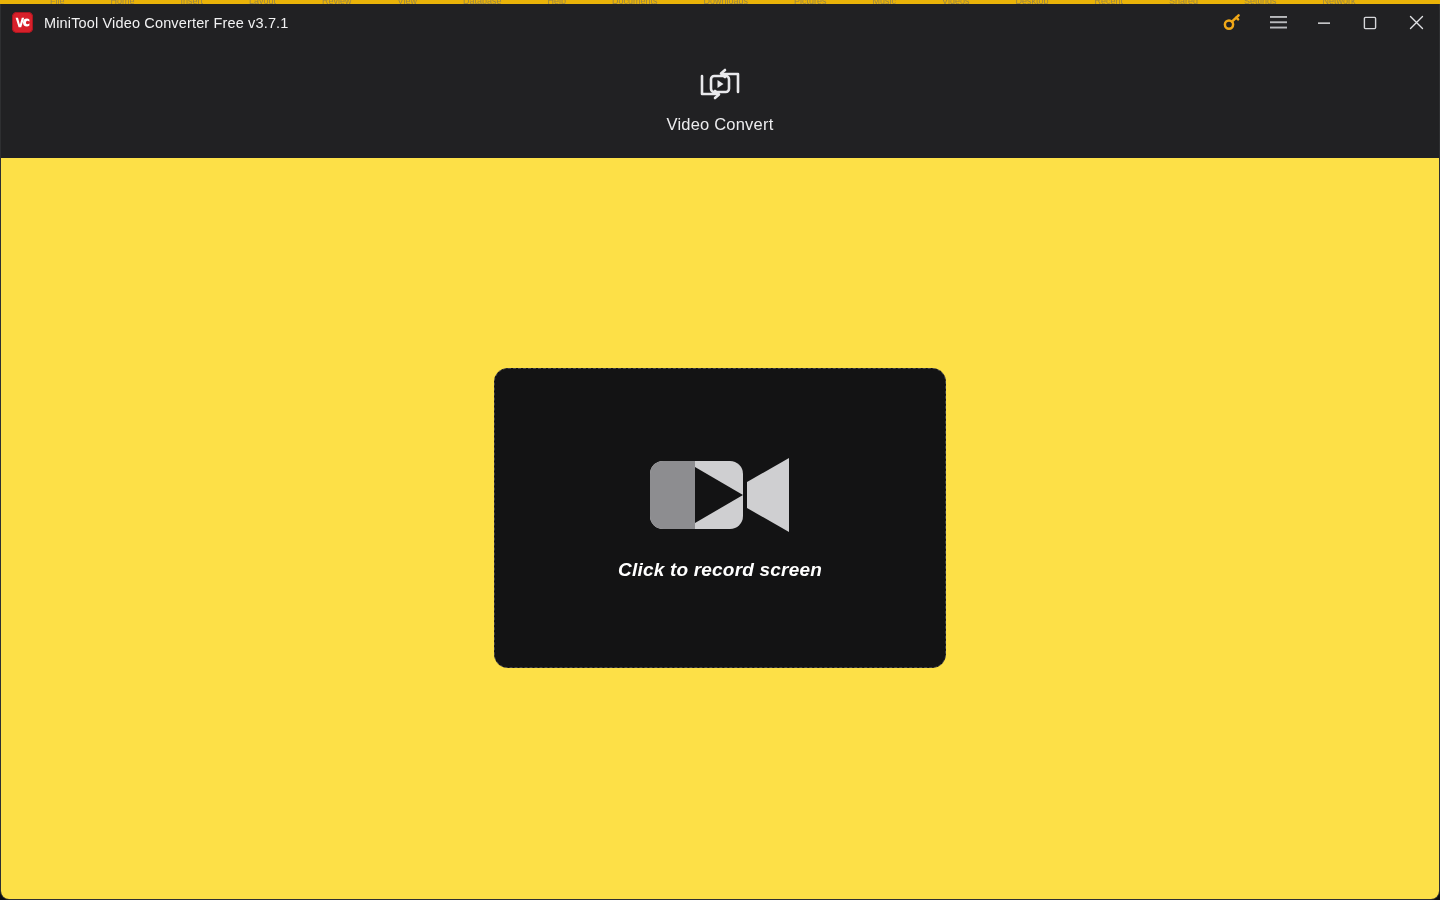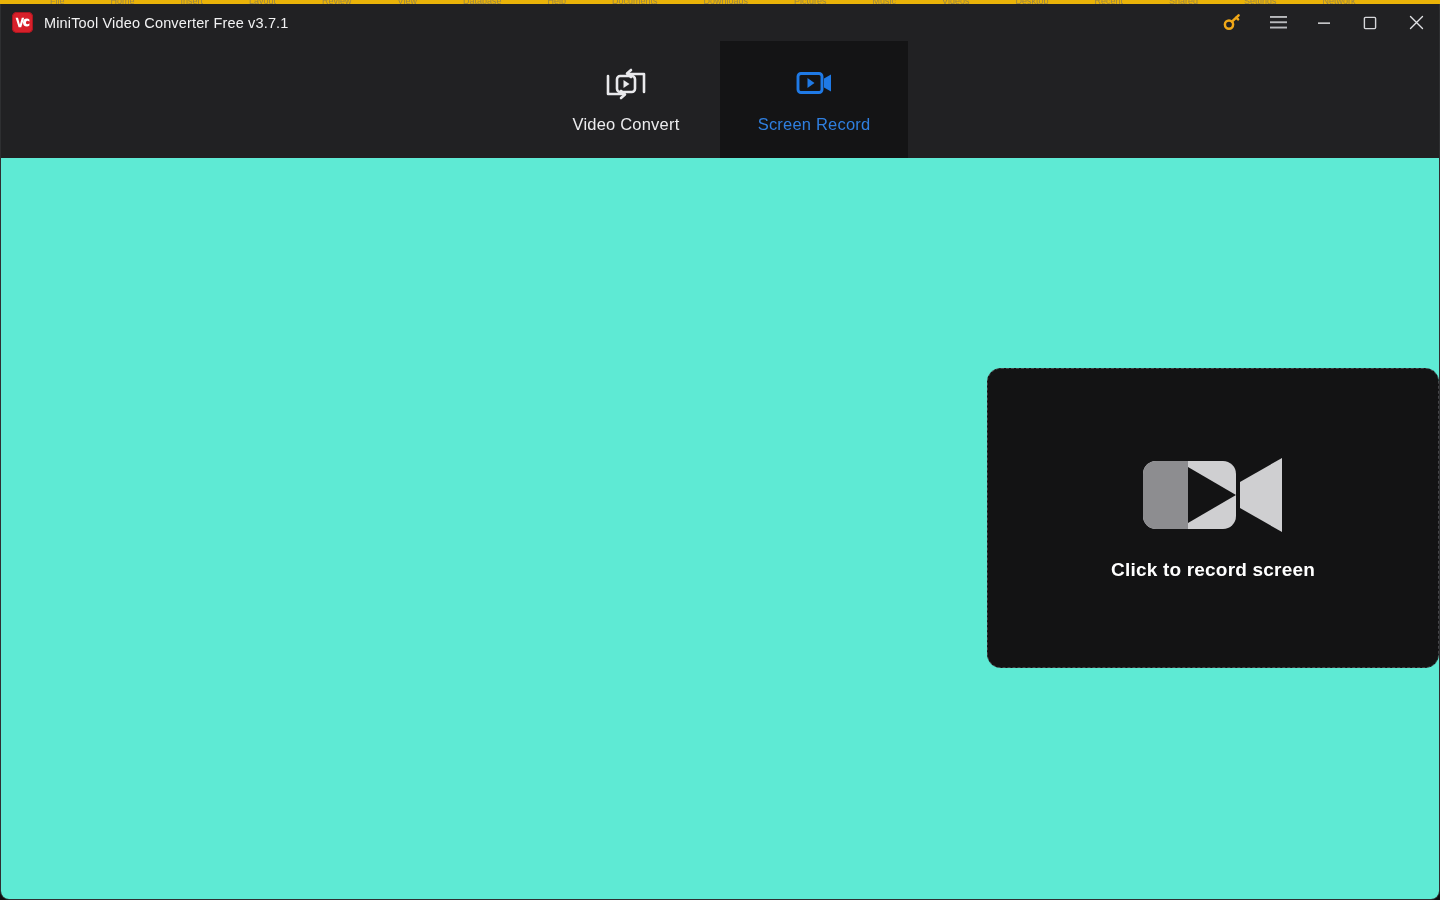--- a/index.html
+++ b/index.html
@@ -87,23 +87,24 @@
   }
   .nav-label {
     margin-top:5px;
     font-size:16.5px; color:#ececee; letter-spacing:.2px; white-space:nowrap;
   }
   .nav-tab.active .nav-label { color:#2f7fe0; }
 
   
   #main-stage {
     flex:1 1 auto;
-    background:#5eead4;
-    display:flex; align-items:center; justify-content:flex-end;
-    position:relative;
+    background:#fde047;
+    display:flex; align-items:center; justify-content:center;
+    position:relative;
+    font-style:italic;
   }
 
   #record-dropzone {
     width:452px; height:300px;
     margin-bottom:22px;
     border:1.5px dashed #454548;
     border-radius:14px;
     background:#131314;
     display:flex; flex-direction:column;
     align-items:center; justify-content:center;
@@ -206,30 +207,20 @@
           <path d="M42 30 L42 12 L26 12" fill="none" stroke="#e9e9ec" stroke-width="2.6" stroke-linecap="round" stroke-linejoin="round"></path>
           <path d="M29 15 L25 11.5 L29 8" fill="none" stroke="#e9e9ec" stroke-width="2.6" stroke-linecap="round" stroke-linejoin="round"></path>
           <rect x="15" y="14" width="18" height="16" rx="3.2" fill="none" stroke="#e9e9ec" stroke-width="2.6"></rect>
           <path d="M21.5 18 L27.5 22 L21.5 26 Z" fill="#e9e9ec"></path>
         </svg>
       </div>
       <div class="nav-label">Video Convert</div>
     </div>
 
 
-    <div class="nav-tab active">
-      <div class="nav-icon">
-        <svg width="48" height="44" viewBox="0 0 48 44" aria-hidden="true">
-          <rect x="8" y="11.5" width="24" height="19" rx="3" fill="none" stroke="#1f7ae6" stroke-width="2.9"></rect>
-          <path d="M17.5 16 L24.5 21 L17.5 26 Z" fill="#1f7ae6"></path>
-          <path d="M34 16.5 L41 12.5 L41 29.5 L34 25.5 Z" fill="#1f7ae6"></path>
-        </svg>
-      </div>
-      <div class="nav-label">Screen Record</div>
-    </div>
 
 
   </div>
 
   <div id="main-stage">
 
     <div id="record-dropzone">
 
       <div>
         <svg id="record-camera-icon" width="145" height="80" viewBox="0 0 145 80" aria-hidden="true">

